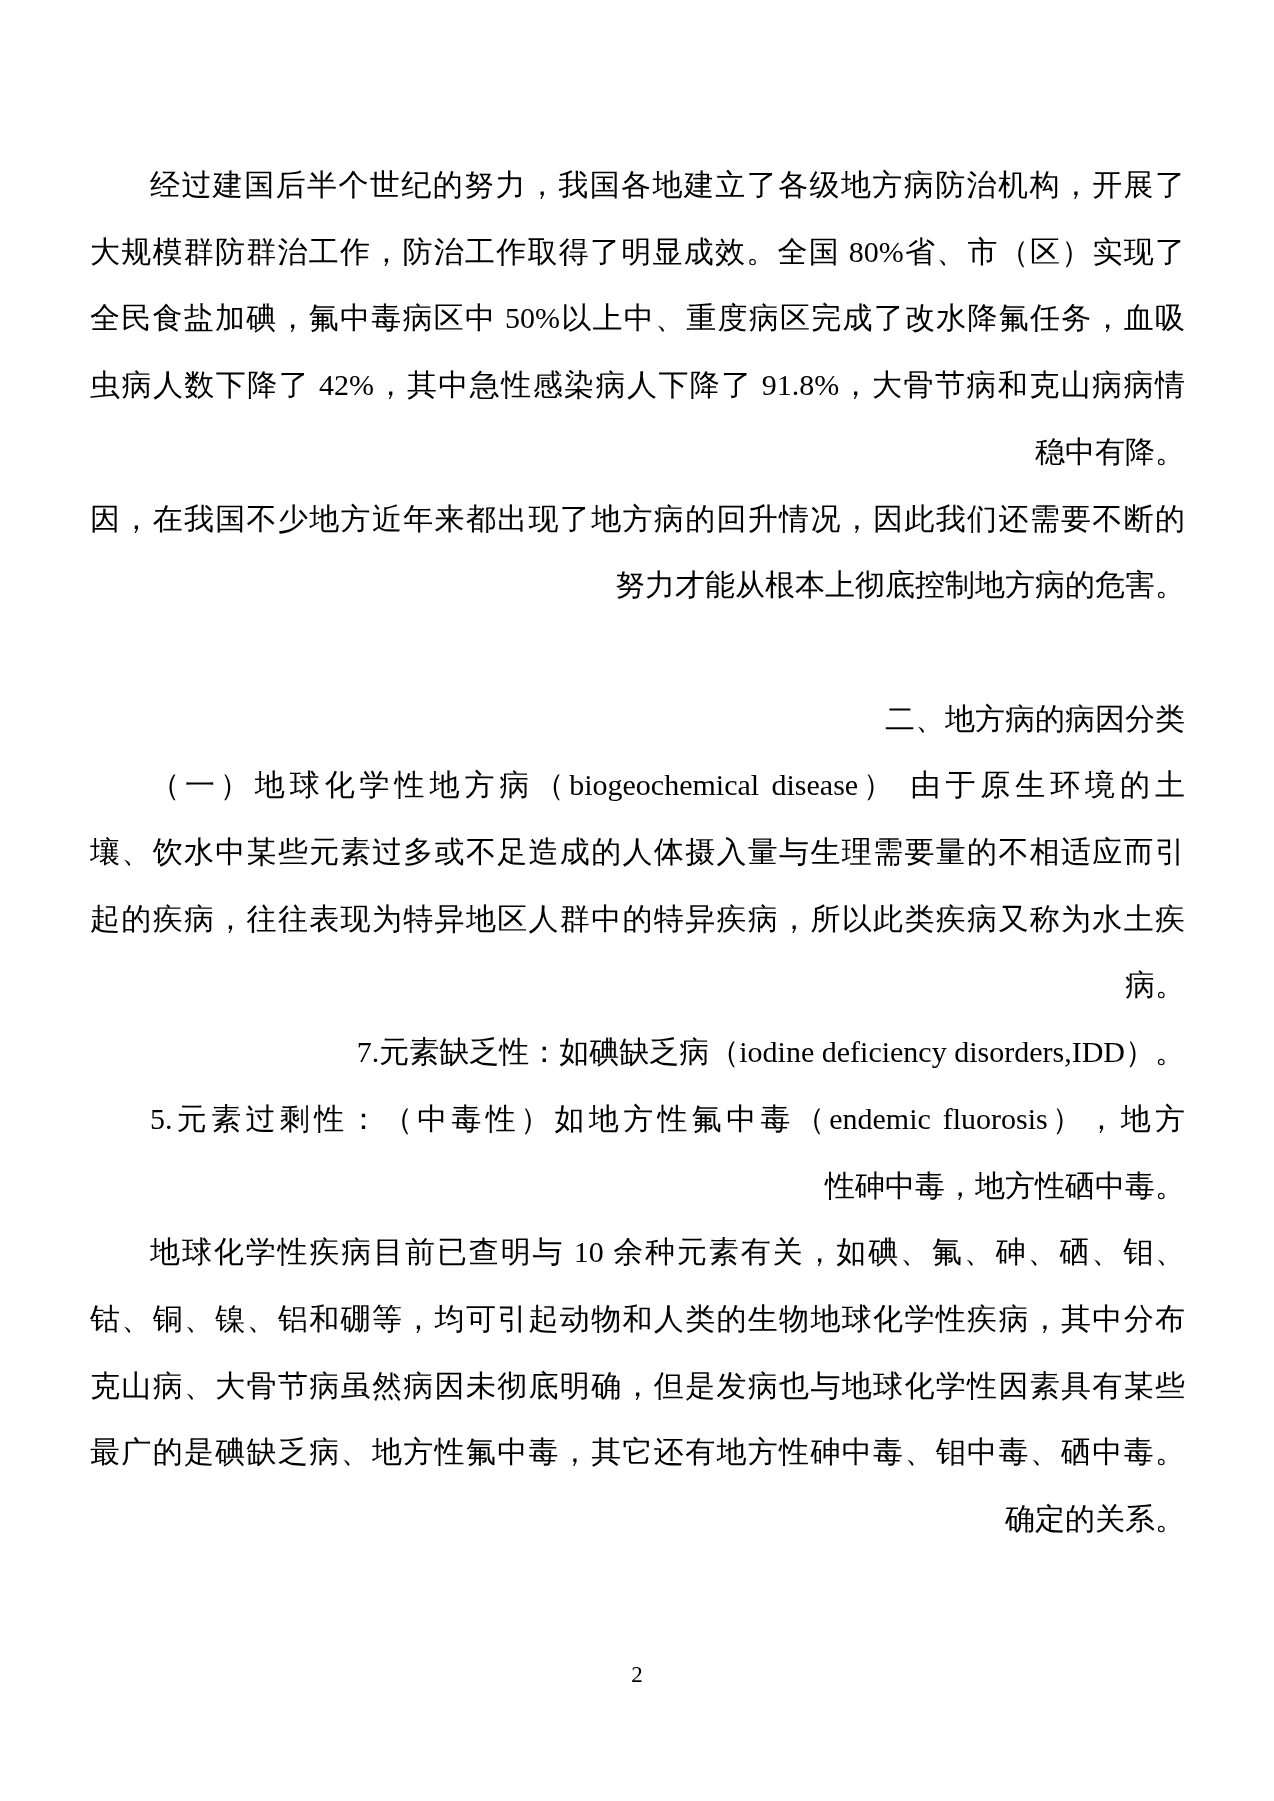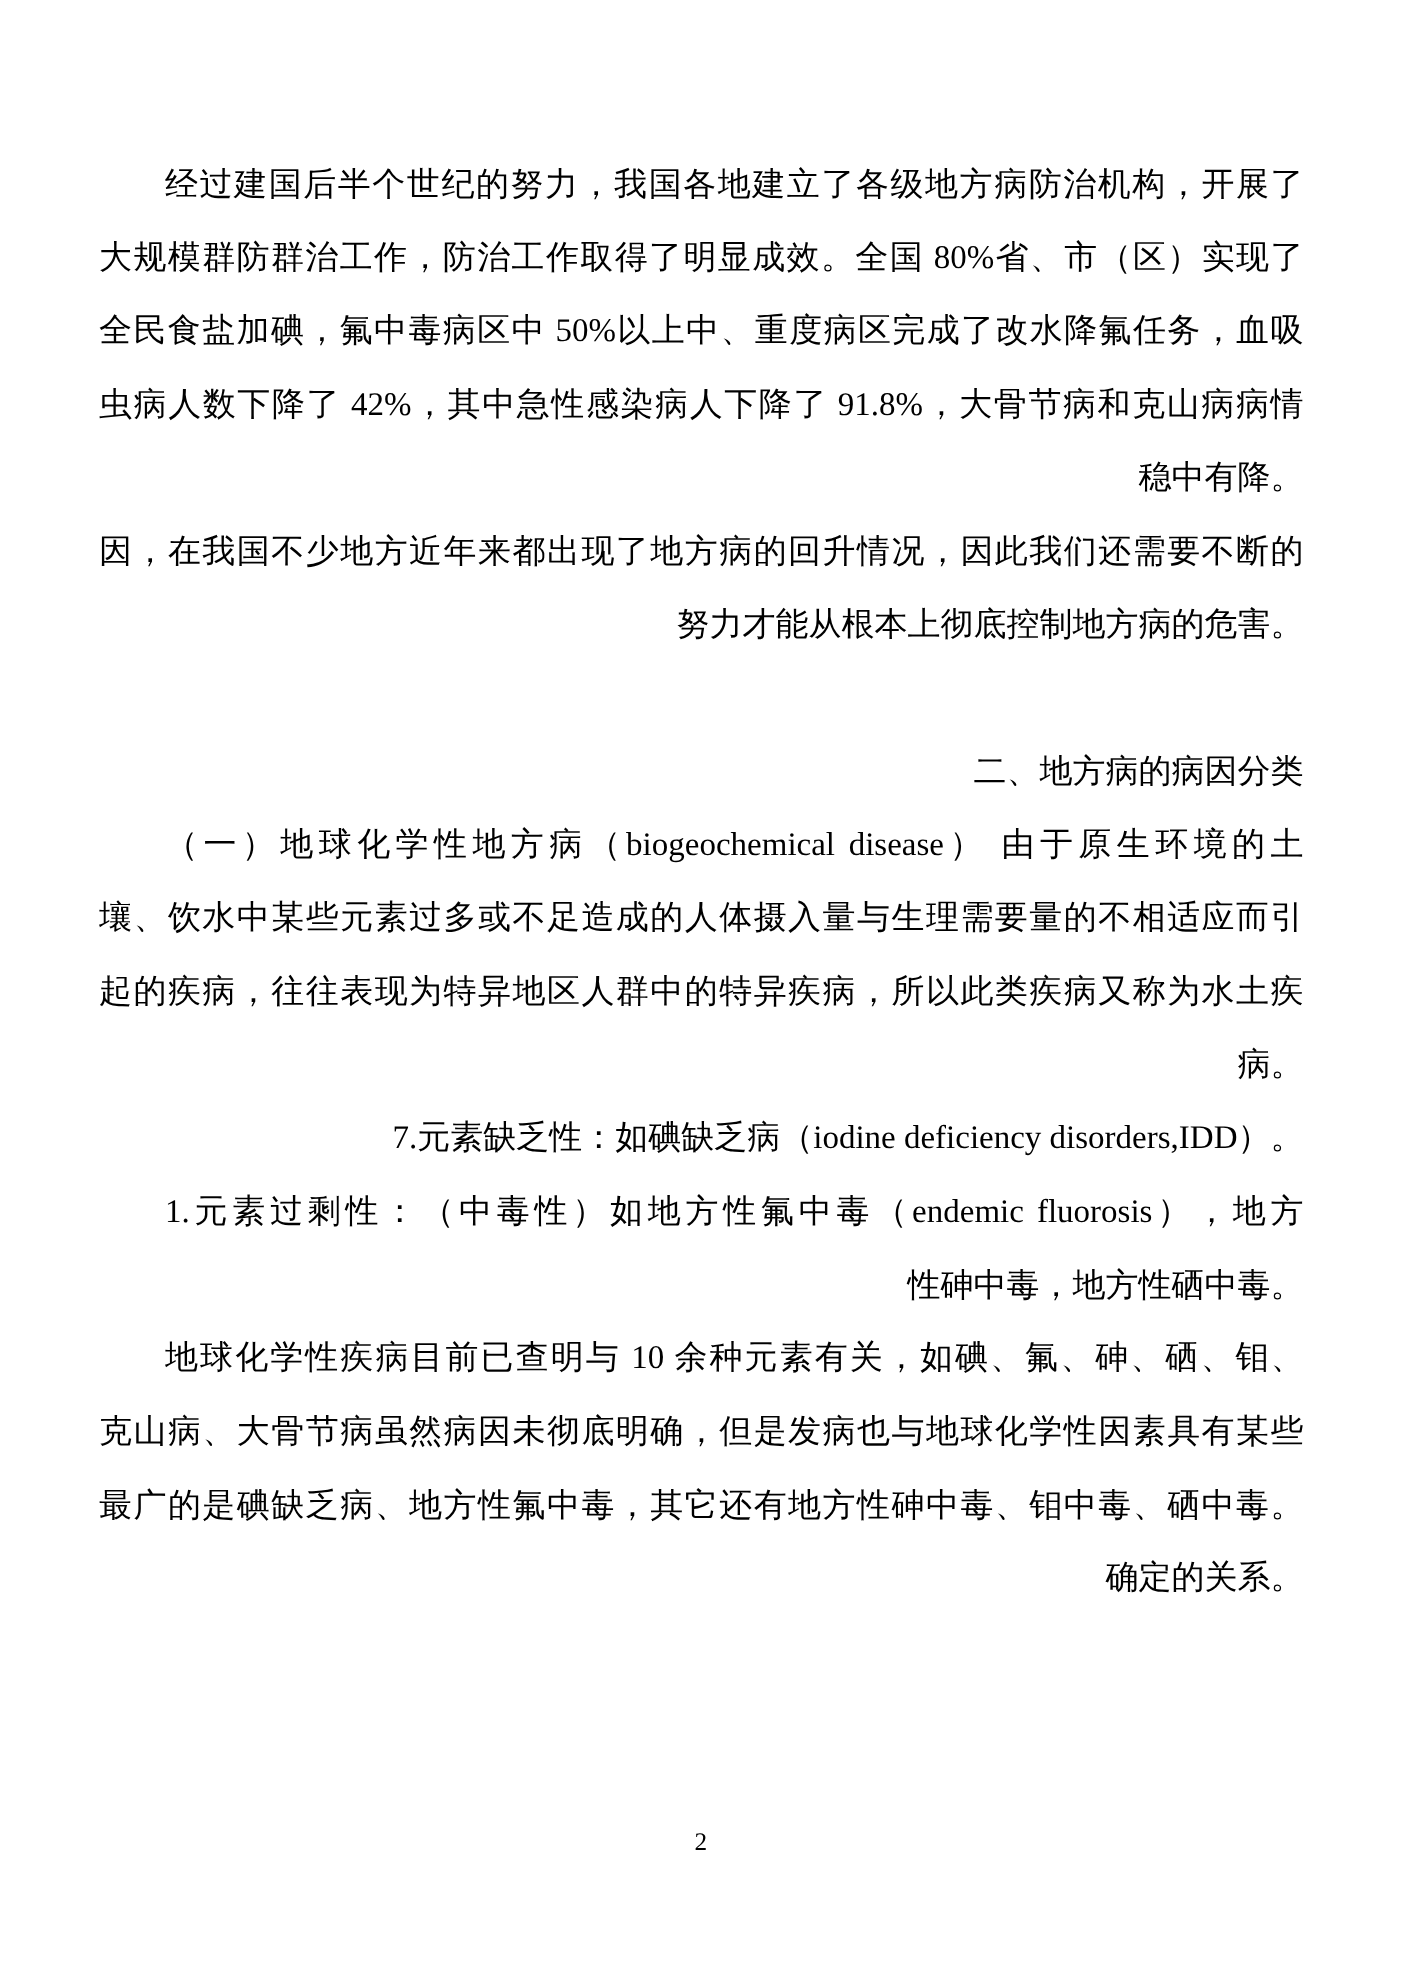--- a/index.html
+++ b/index.html
@@ -12,21 +12,21 @@
     width: 1274px;
     height: 1801px;
     background: #ffffff;
     color: #000000;
     font-family: "Liberation Serif", "DejaVu Serif", serif;
     overflow: hidden;
   }
   .textblock {
     position: absolute;
     left: 90px;
-    top: 135px;
+    top: 152px;
     width: 1095px;
     font-size: 30px;
     line-height: 66.7px;
   }
   .ln {
     min-height: 66.7px;
     white-space: normal;
     text-align: right;
   }
   .ln.j {
@@ -65,24 +65,25 @@
 
     <div class="ln ind">二、地方病的病因分类</div>
 
     <div class="ln j ind">（一）地球化学性地方病（biogeochemical disease） 由于原生环境的土</div>
     <div class="ln j">壤、饮水中某些元素过多或不足造成的人体摄入量与生理需要量的不相适应而引</div>
     <div class="ln j">起的疾病，往往表现为特异地区人群中的特异疾病，所以此类疾病又称为水土疾</div>
     <div class="ln">病。</div>
 
     <div class="ln ind">7.元素缺乏性：如碘缺乏病（iodine deficiency disorders,IDD）。</div>
 
-    <div class="ln j ind">1.元素过剩性：（中毒性）如地方性氟中毒（endemic fluorosis），地方</div>
+    <div class="ln j ind">5.元素过剩性：（中毒性）如地方性氟中毒（endemic fluorosis），地方</div>
     <div class="ln">性砷中毒，地方性硒中毒。</div>
 
     <div class="ln j ind">地球化学性疾病目前已查明与 10 余种元素有关，如碘、氟、砷、硒、钼、</div>
+    <div class="ln j">钴、铜、镍、铝和硼等，均可引起动物和人类的生物地球化学性疾病，其中分布</div>
     <div class="ln j">克山病、大骨节病虽然病因未彻底明确，但是发病也与地球化学性因素具有某些</div>
     <div class="ln j">最广的是碘缺乏病、地方性氟中毒，其它还有地方性砷中毒、钼中毒、硒中毒。</div>
     <div class="ln">确定的关系。</div>
 
   </div>
 
   <div class="page-number">2</div>
 </div>
 
 </body></html>

